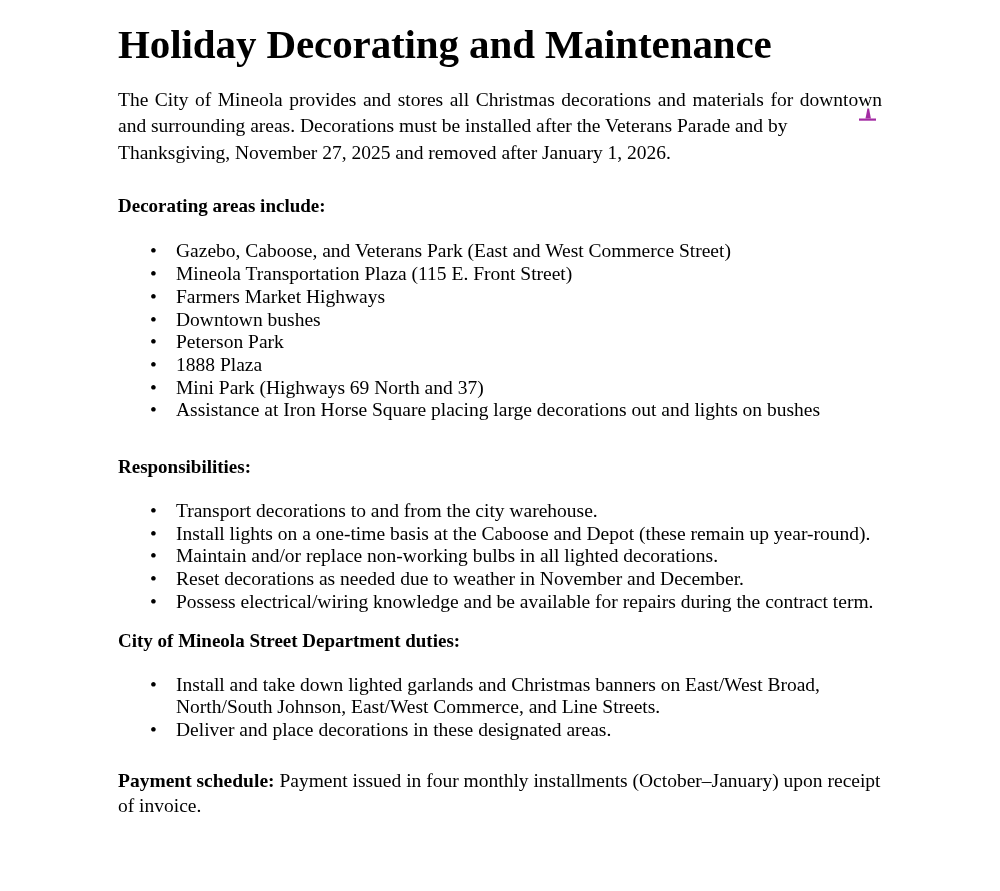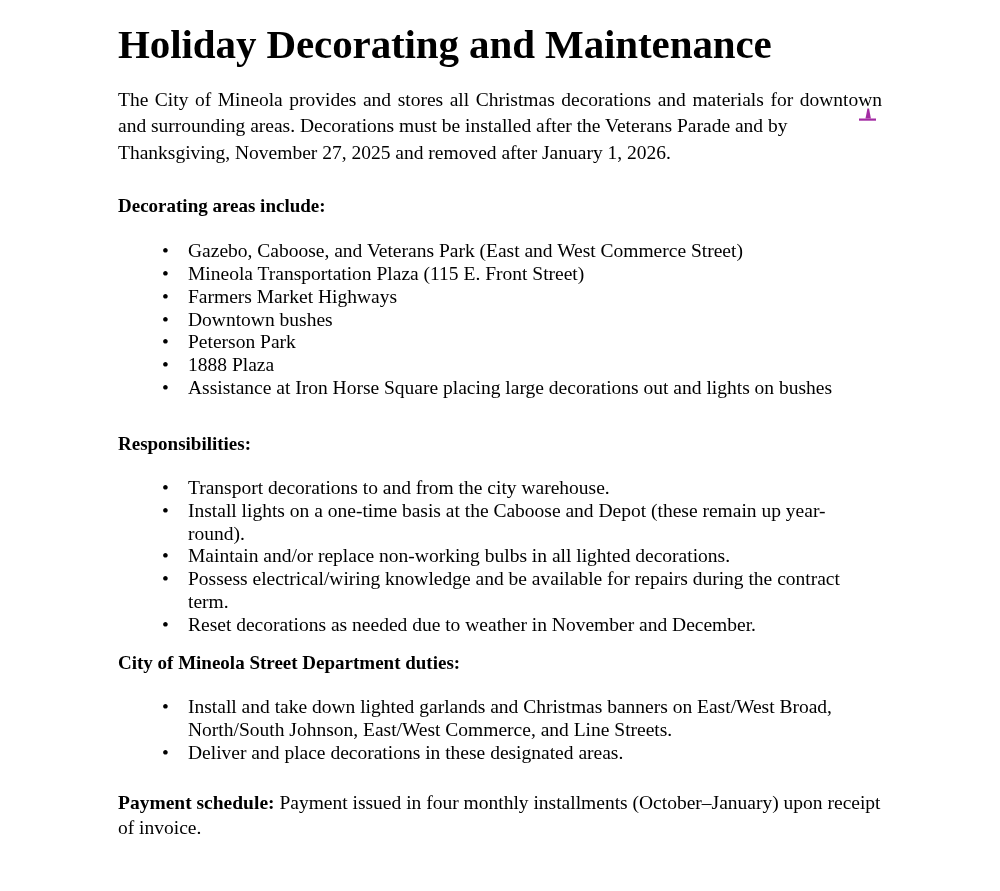--- a/index.html
+++ b/index.html
@@ -60,21 +60,21 @@
     line-height: 26px;
     margin: 0;
   }
 
   .heading-areas   { margin-top: 27px; }
   .heading-resp    { margin-top: 32px; }
   .heading-street  { margin-top: 14px; }
 
   ul.bullets {
     list-style: none;
-    margin: 12px;
+    margin: 0;
     padding: 0;
   }
   ul.bullets.list-areas  { margin-top: 21px; }
   ul.bullets.list-resp   { margin-top: 20px; }
   ul.bullets.list-street { margin-top: 20px; }
 
   ul.bullets > li {
     position: relative;
     padding-left: 58px;
     font-size: 19.5px;
@@ -124,31 +124,32 @@
 
     <h2 class="section-heading heading-areas">Decorating areas include:</h2>
 
     <ul class="bullets list-areas">
       <li>Gazebo, Caboose, and Veterans Park (East and West Commerce Street)</li>
       <li>Mineola Transportation Plaza (115 E. Front Street)</li>
       <li>Farmers Market Highways</li>
       <li>Downtown bushes</li>
       <li>Peterson Park</li>
       <li>1888 Plaza</li>
+      <li>Mini Park (Highways 69 North and 37)</li>
       <li>Assistance at Iron Horse Square placing large decorations out and lights on bushes</li>
     </ul>
 
     <h2 class="section-heading heading-resp">Responsibilities:</h2>
 
     <ul class="bullets list-resp">
       <li>Transport decorations to and from the city warehouse.</li>
       <li>Install lights on a one-time basis at the Caboose and Depot (these remain up year-round).</li>
       <li>Maintain and/or replace non-working bulbs in all lighted decorations.</li>
+      <li>Reset decorations as needed due to weather in November and December.</li>
       <li>Possess electrical/wiring knowledge and be available for repairs during the contract term.</li>
-      <li>Reset decorations as needed due to weather in November and December.</li>
     </ul>
 
     <h2 class="section-heading heading-street">City of Mineola Street Department duties:</h2>
 
     <ul class="bullets list-street">
       <li>Install and take down lighted garlands and Christmas banners on East/West Broad, North/South Johnson, East/West Commerce, and Line Streets.</li>
       <li>Deliver and place decorations in these designated areas.</li>
     </ul>
 
     <p class="payment-para"><b>Payment schedule:</b><span> Payment issued in four monthly installments (October–January) upon receipt of invoice.</span></p>

